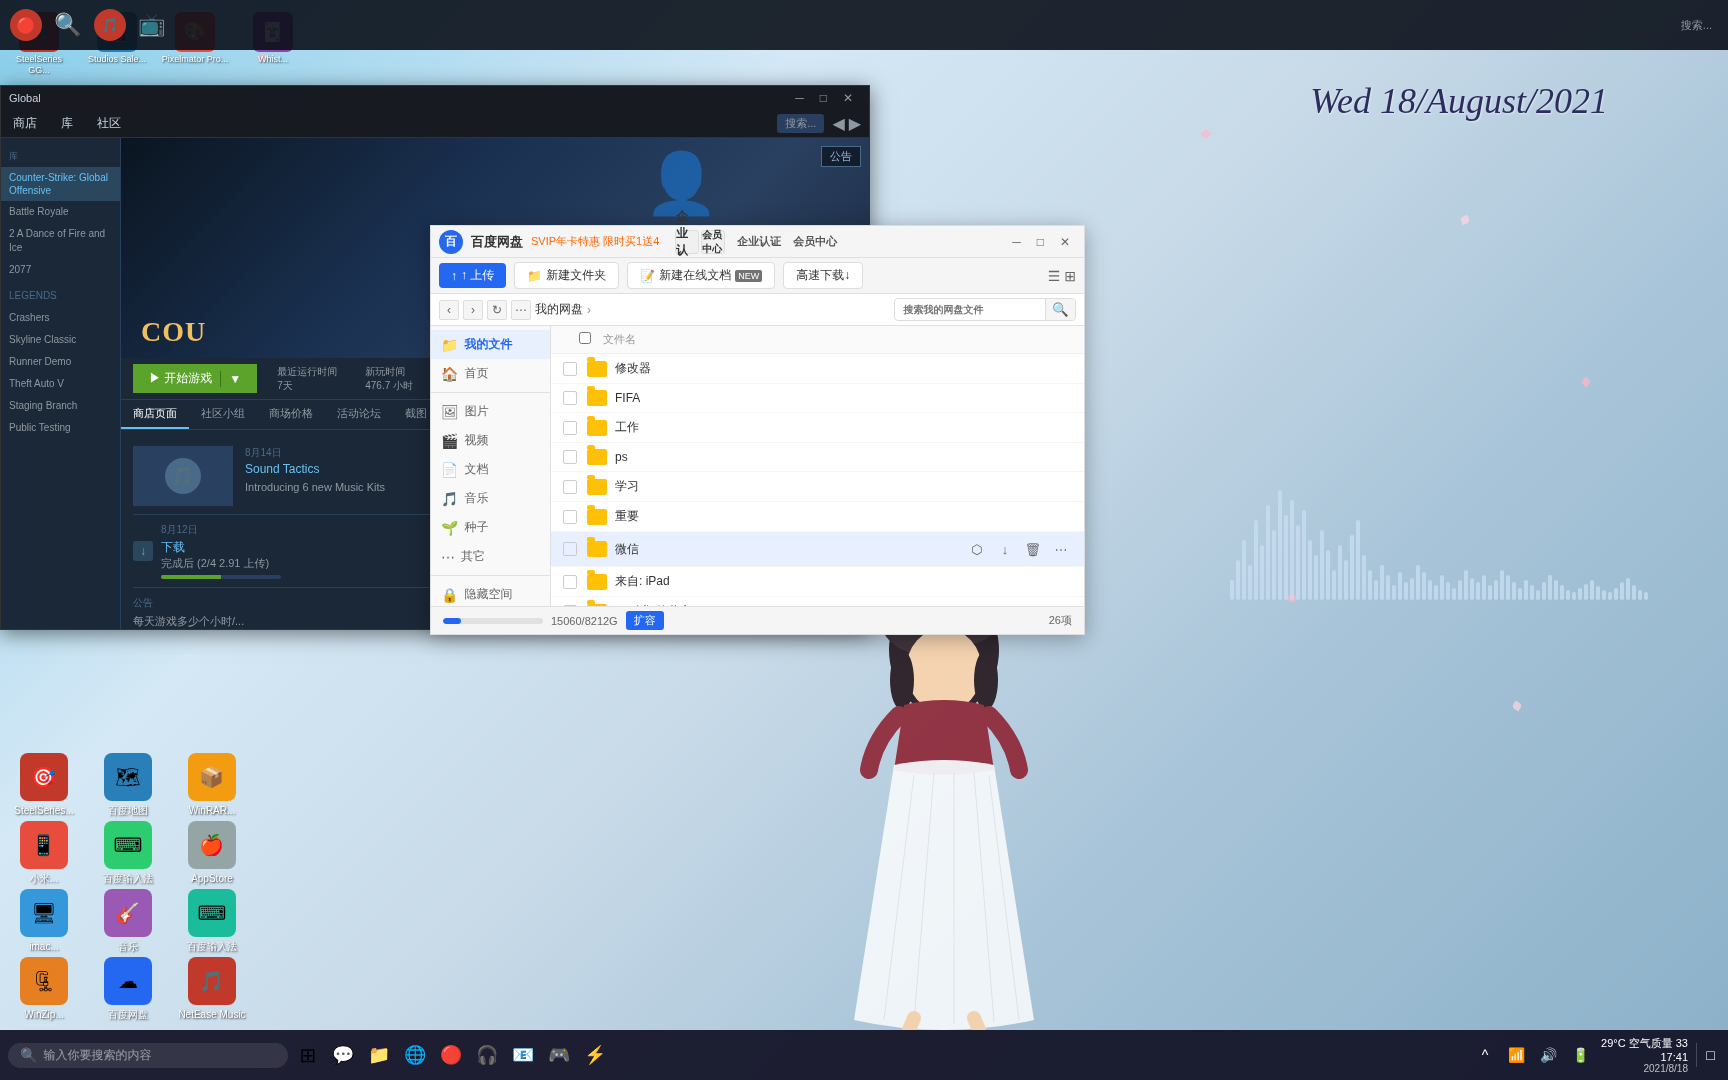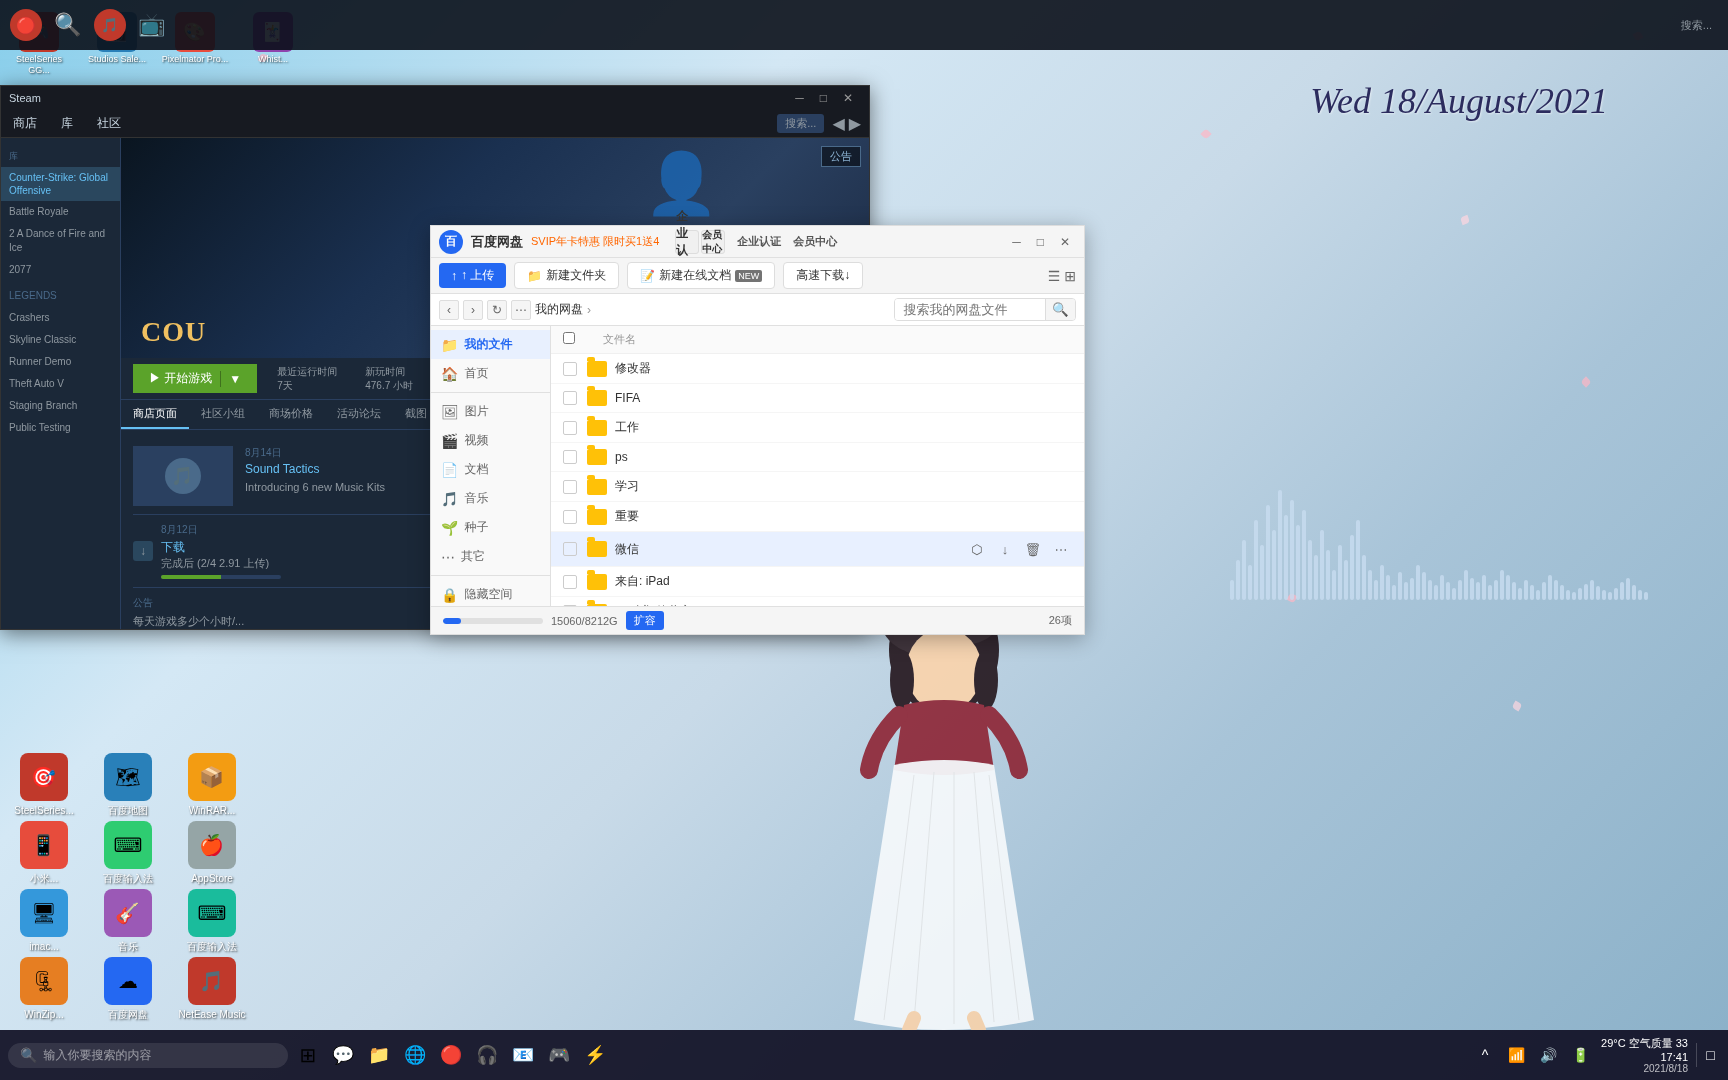--- a/index.html
+++ b/index.html
@@ -487,23 +487,24 @@
       margin-left: auto;
       display: flex;
       align-items: center;
       border: 1px solid #ddd;
       border-radius: 4px;
       overflow: hidden;
     }
     #search-bar input {
       border: none;
       padding: 3px 8px;
-      font-size: 13px;
+      font-size: 10px;
       width: 150px;
       outline: none;
+      font-weight: bold;
     }
     .search-btn {
       background: #f5f5f5;
       border: none;
       border-left: 1px solid #ddd;
       padding: 3px 6px;
       cursor: pointer;
       color: #666;
     }
 
@@ -536,26 +537,25 @@
 
     #baidu-file-list {
       flex: 1;
       overflow-y: auto;
       background: white;
     }
 
     #file-list-header {
       display: flex;
       align-items: flex-start;
-      padding: 6px 12px;
+      padding: 6px 28px;
       border-bottom: 1px solid #f0f0f0;
       background: #fafafa;
       font-size: 11px;
       color: #999;
-      gap: 16px;
     }
     .file-col-check { width: 24px; }
     .file-col-name { flex: 1; }
 
     .file-row {
       display: flex;
       align-items: center;
       padding: 6px 12px;
       border-bottom: 1px solid #f5f5f5;
       cursor: pointer;
@@ -928,21 +928,21 @@
       <span style="color:#00a1d6;font-size:22px;">📺</span>
     </div>
     <div style="flex:1"></div>
     <div style="color:#8f98a0;font-size:11px;margin-right:8px;">搜索...</div>
   </div>
 
   <div id="steam-window">
 
     <div id="steam-titlebar">
       <div style="display:flex;align-items:center;gap:4px;">
-        <span style="color:#c6d4df;font-size:11px;">Steam</span>
+        <span style="color:#c6d4df;font-size:11px;">Global</span>
       </div>
       <div style="display:flex;">
         <button class="win-ctrl-btn">─</button>
         <button class="win-ctrl-btn">□</button>
         <button class="win-ctrl-btn win-ctrl-close">✕</button>
       </div>
     </div>
 
     <div id="steam-menubar">
       <span class="steam-menu-item">商店</span>

